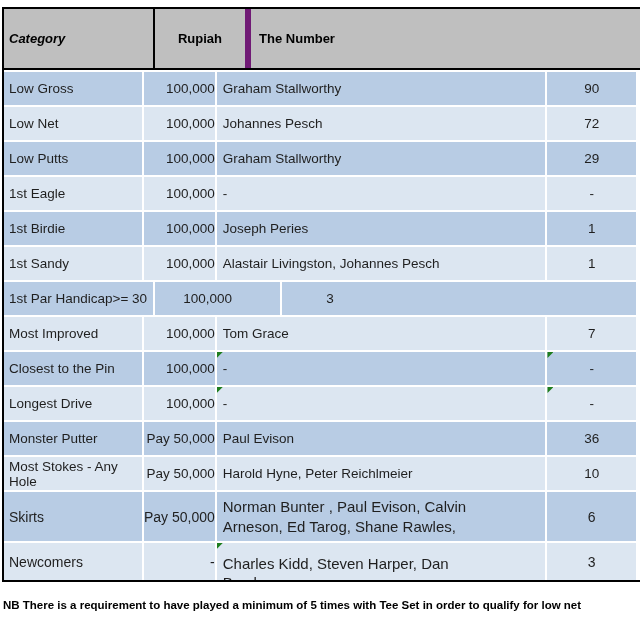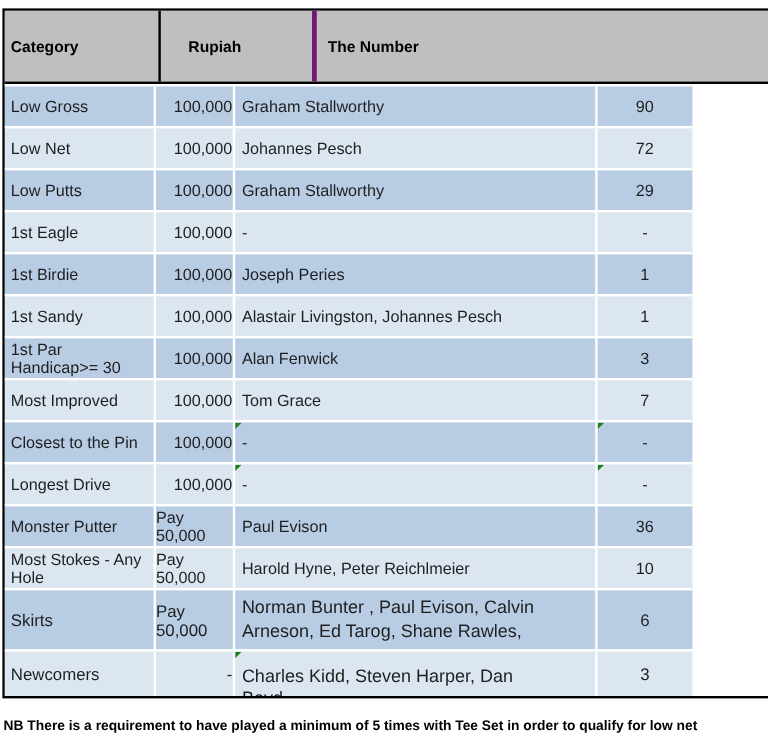--- a/index.html
+++ b/index.html
@@ -9,26 +9,26 @@
     -webkit-font-smoothing:antialiased;
   }
   .tbl{
     position:absolute;left:2px;top:7px;width:636px;
     border:2px solid #000;box-sizing:content-box;background:#fff;
   }
   
   .hrow{display:flex;height:61px;box-sizing:border-box;background:var(--header_bg,#bfbfbf);border-bottom:2px solid #000;}
   .hcell{display:flex;align-items:center;justify-content:center;box-sizing:border-box;
          font-weight:bold;font-size:13px;color:#000;}
-  .hcell.c0{width:128px;justify-content:flex-start;padding-left:5px;}
+  .hcell.c0{width:149px;justify-content:flex-start;padding-left:5px;font-style:italic;}
   .hcell.c1{width:92px;border-left:2px solid #000;}
   .hcell.c2{width:306px;border-left:2px solid #000;}
-  .hcell.c3{width:98px;border-left:4px solid #701a75;margin-left:36px;}
-  
-  .rows{width:573px;}
+  .hcell.c3{width:98px;border-left:6px solid #701a75;}
+  
+  .rows{width:632px;}
   .row{display:flex;height:35px;box-sizing:border-box;border-top:2px solid #fff;}
   .row.dark{background:var(--row_dark,#b8cce4);}
   .row.light{background:var(--row_light,#dce6f1);}
   .cell{position:relative;display:flex;align-items:center;box-sizing:border-box;
         font-size:13.5px;color:#1f1f1f;overflow:hidden;}
   .cell.cat{width:149px;padding-left:5px;}
   .cell.rup{width:79px;border-left:2px solid #fff;justify-content:flex-end;}
   .cell.awd{width:306px;border-left:2px solid #fff;padding-left:6px;}
   .cell.num{width:98px;border-left:2px solid #fff;justify-content:center;margin-left:48px;}
   .cell.awd .txt{white-space:pre-line;line-height:17px;}
@@ -142,23 +142,20 @@
           <span class="txt">1</span>
         </div>
       </div>
       <div class="row dark">
         <div class="cell cat">
           <span class="txt">1st Par Handicap&gt;= 30</span>
         </div>
         <div class="cell rup">
           <span class="txt">100,000</span>
         </div>
-        <div class="cell awd">
-          <span class="txt">Alan Fenwick</span>
-        </div>
         <div class="cell num">
           <span class="txt">3</span>
         </div>
       </div>
       <div class="row light">
         <div class="cell cat">
           <span class="txt">Most Improved</span>
         </div>
         <div class="cell rup">
           <span class="txt">100,000</span>

